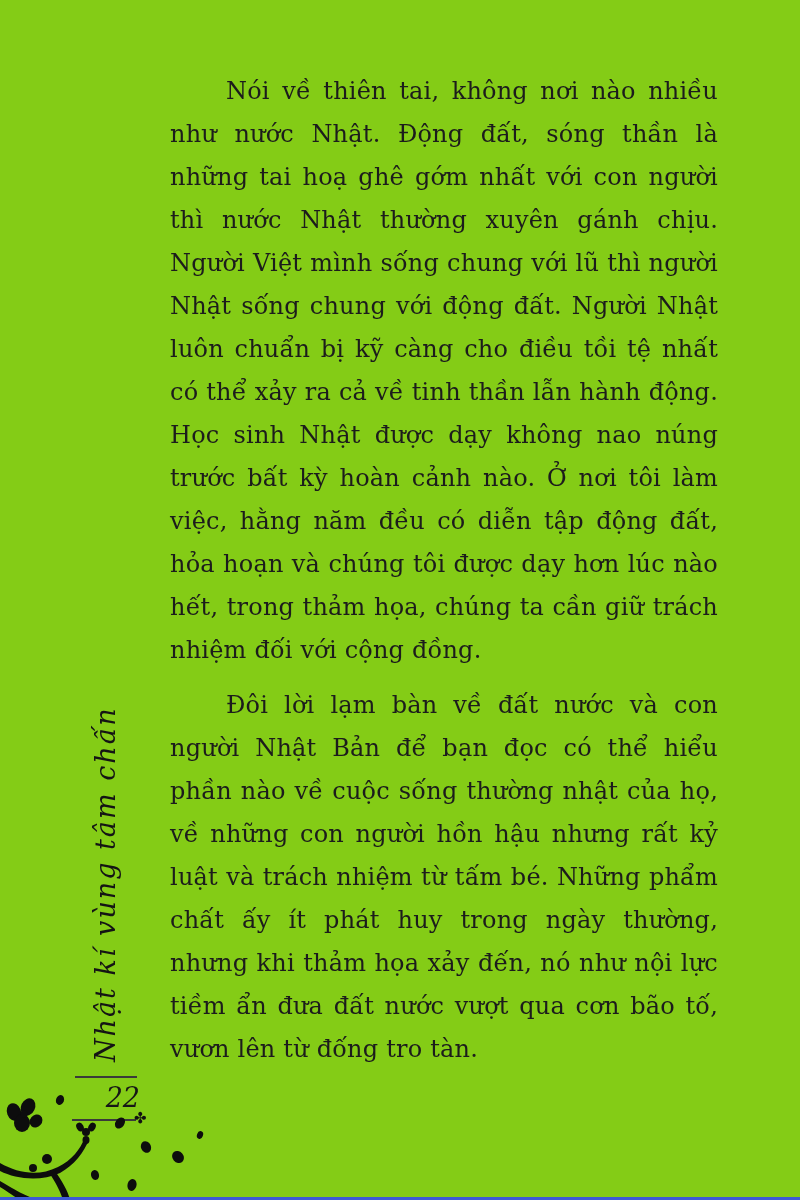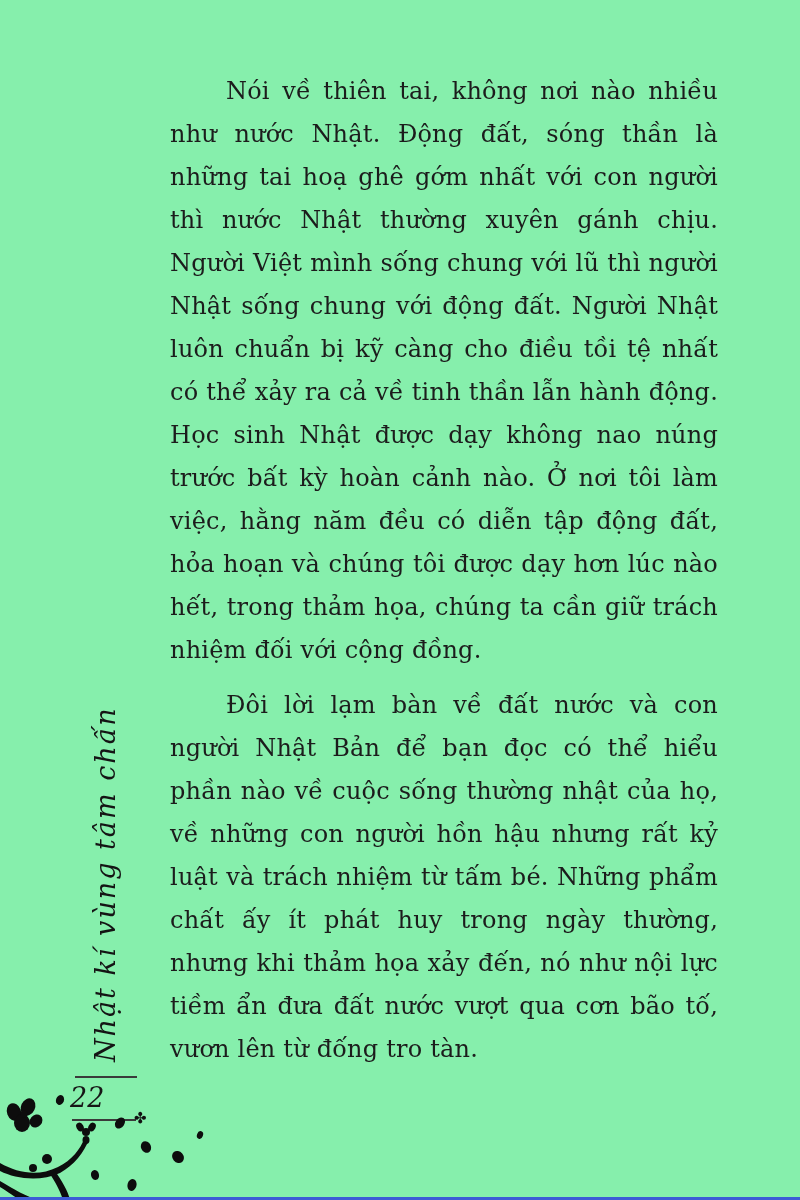--- a/index.html
+++ b/index.html
@@ -1,21 +1,21 @@
 <!DOCTYPE html>
 <html><head>
 <meta charset="utf-8">
 <style>
   * { margin: 0; padding: 0; box-sizing: border-box; }
   html, body { background: #ffffff; }
   .page {
     position: relative;
     width: 800px;
     height: 1200px;
-    background: #86efac;
+    background: #84cc16;
     overflow: hidden;
     font-family: "DejaVu Serif", "Liberation Serif", serif;
     color: #1c1c1c;
   }
   .page-text {
     position: absolute;
     left: 170px;
     top: 70px;
     width: 548px;
   }
@@ -51,21 +51,21 @@
   .pn-rule-top {
     position: absolute;
     left: 5px; top: 0;
     width: 62px; height: 2px;
     background: #3a3a3a;
   }
   .page-number {
     position: absolute;
     left: 0; top: 6px;
     width: 70px;
-    text-align: left;
+    text-align: right;
     font-style: italic;
     font-size: 27px;
     color: #161616;
   }
   .pn-rule-bottom {
     position: absolute;
     left: 2px; top: 43px;
     width: 64px; height: 2px;
     background: #3a3a3a;
   }

